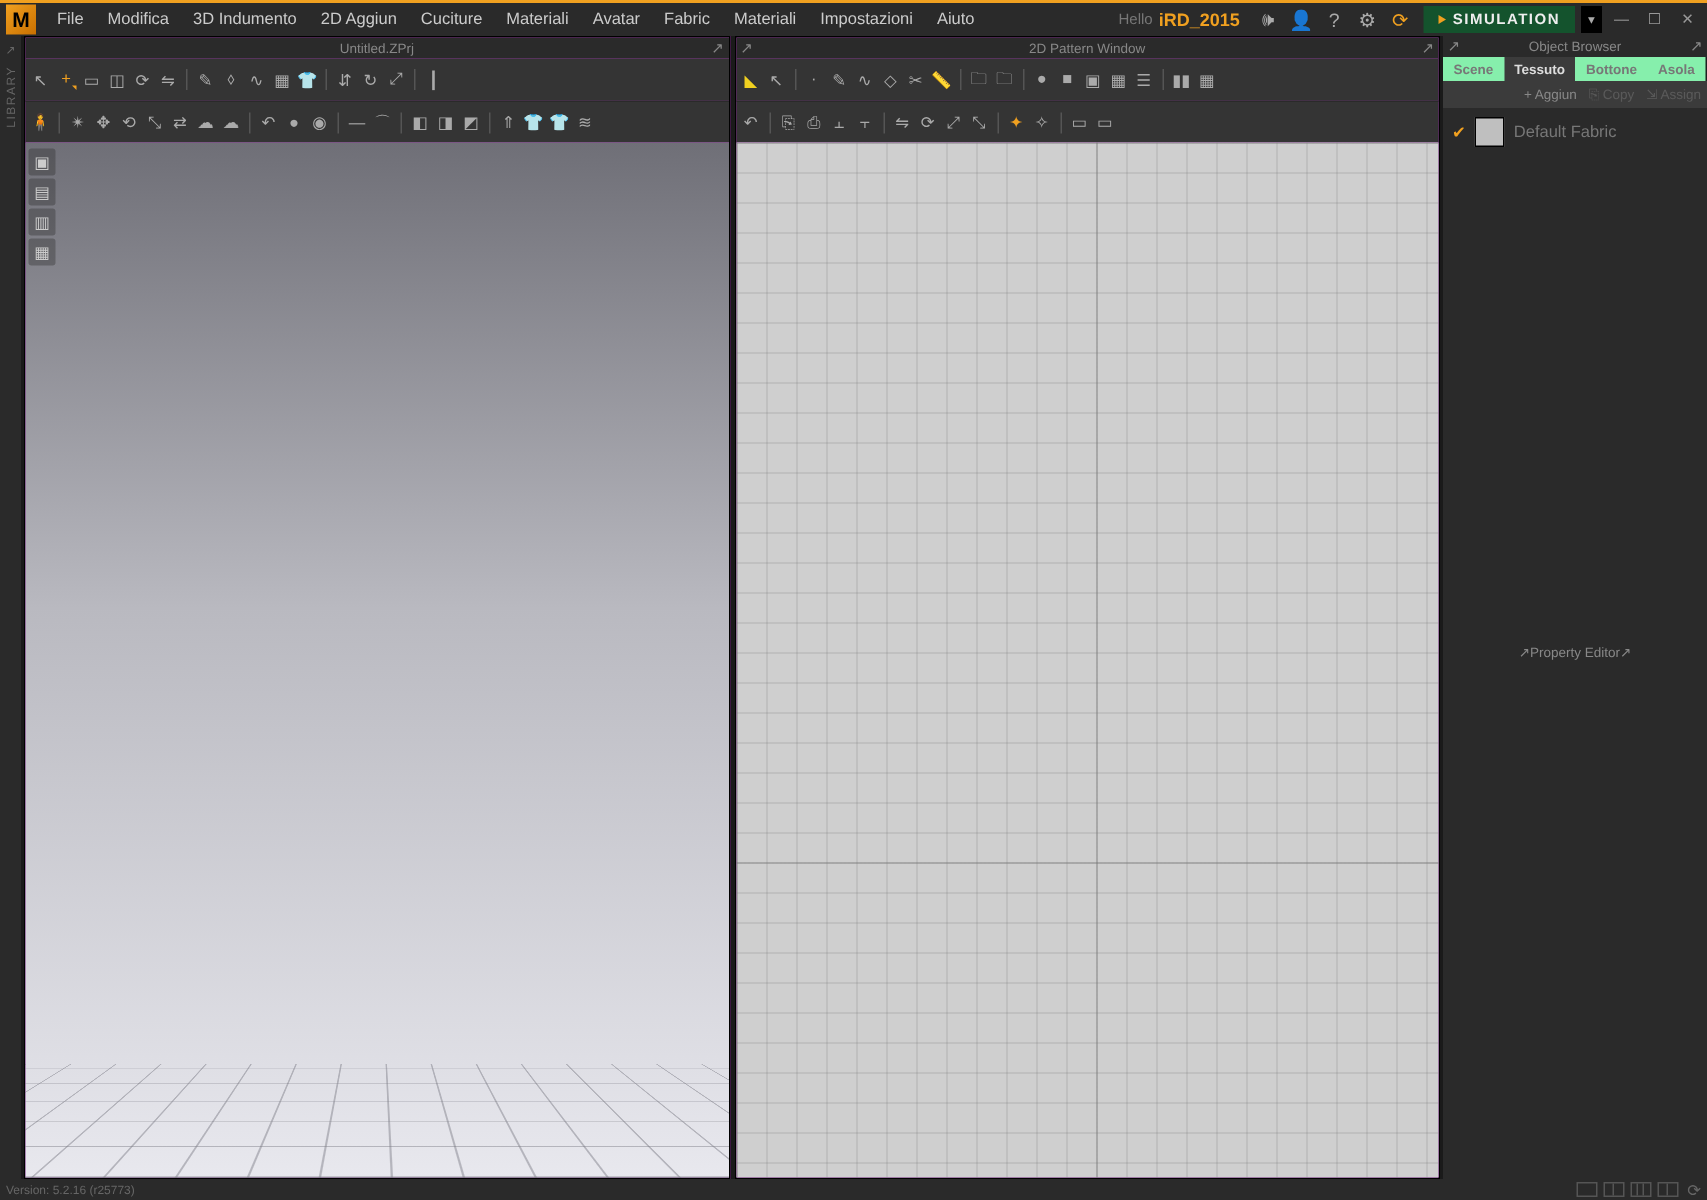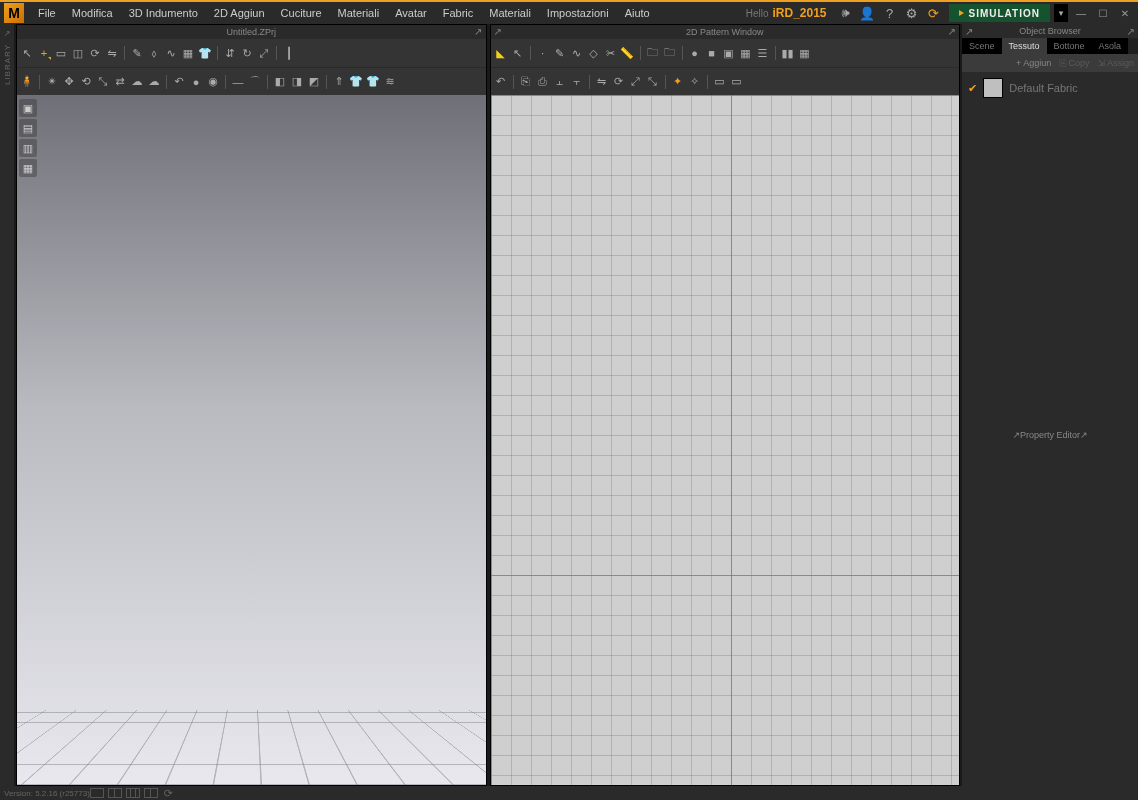--- a/index.html
+++ b/index.html
@@ -153,21 +153,21 @@
   
   .rightcol{
     width:176px;background:#2a2a2a;display:flex;flex-direction:column;
   }
   .browser-title{
     height:14px;background:#2a2a2a;color:#888;font-size:9px;
     display:flex;align-items:center;justify-content:center;position:relative;
   }
   .browser-title .popout{position:absolute;right:3px;font-size:10px;color:#888;cursor:pointer;}
   .browser-title .popin {position:absolute;left:3px;font-size:10px;color:#888;cursor:pointer;}
-  .tabs{display:flex;height:16px;background:#000000;font-size:9px;}
+  .tabs{display:flex;height:16px;background:#86efac;font-size:9px;font-weight:bold;}
   .tab{padding:0 7px;display:flex;align-items:center;color:#777;cursor:pointer;}
   .tab.active{background:#3b3b3b;color:#ddd;}
   .tabs .rest{flex:1;background:#1f1f1f;}
   .browser-actions{
     height:18px;background:#3b3b3b;display:flex;align-items:center;justify-content:flex-end;
     font-size:9px;color:#888;padding:0 4px;gap:8px;
   }
   .browser-actions .act{display:flex;align-items:center;gap:2px;cursor:pointer;}
   .browser-actions .act.disabled{opacity:.4;cursor:default;}
   .browser-body{flex:1;background:#2a2a2a;padding:6px;}
@@ -177,21 +177,21 @@
   .fabric-name{color:#777;font-size:11px;}
   .prop-title{
     height:14px;background:#2a2a2a;color:#888;font-size:9px;
     display:flex;align-items:center;justify-content:center;position:relative;
   }
   .prop-body{flex:1;background:#2a2a2a;}
 
   
   .statusbar{
     height:14px;background:#2a2a2a;color:#666;font-size:8px;
-    display:flex;align-items:center;padding:0 4px;
+    display:flex;align-items:center;padding:0 4px;justify-content:space-between;
   }
   .statusbar .layouts{display:flex;gap:4px;}
   .statusbar .layouts .lb{
     width:14px;height:10px;border:1px solid #555;cursor:pointer;
     display:flex;
   }
   .statusbar .layouts .lb span{flex:1;border-right:1px solid #555;}
   .statusbar .layouts .lb span:last-child{border:none;}
   .statusbar .reload{cursor:pointer;font-size:11px;margin-left:6px;}
 </style>

